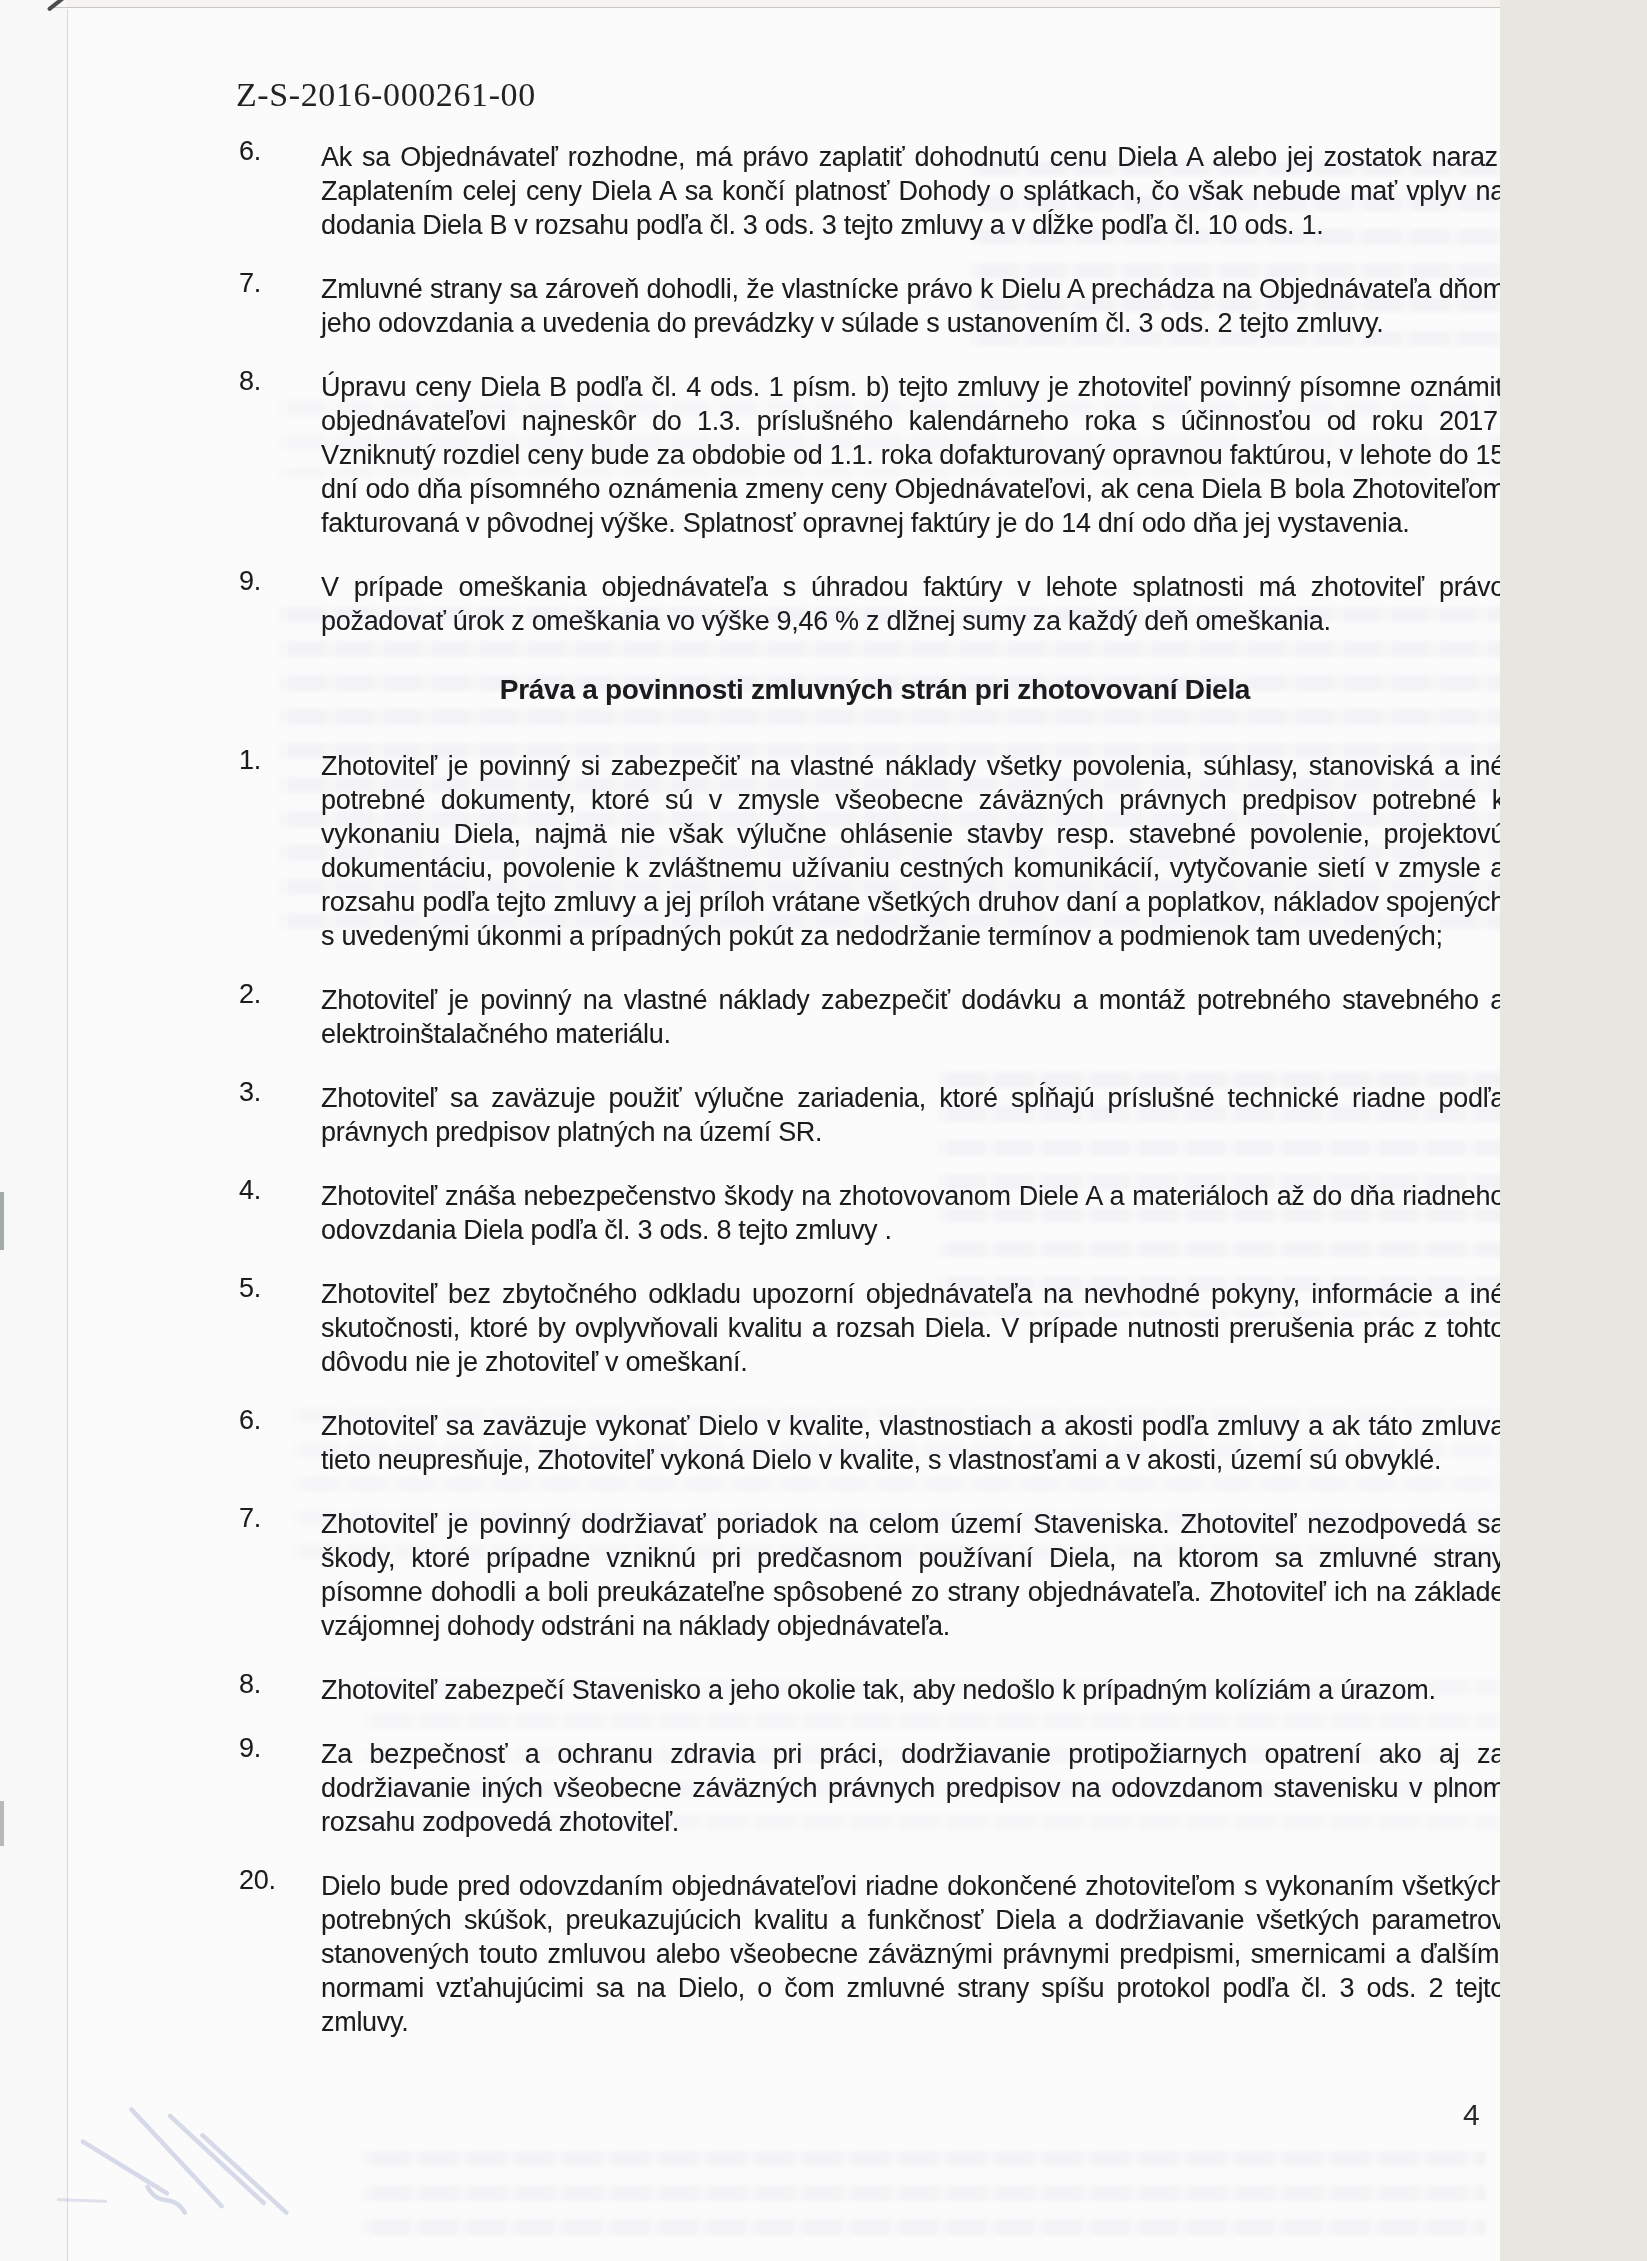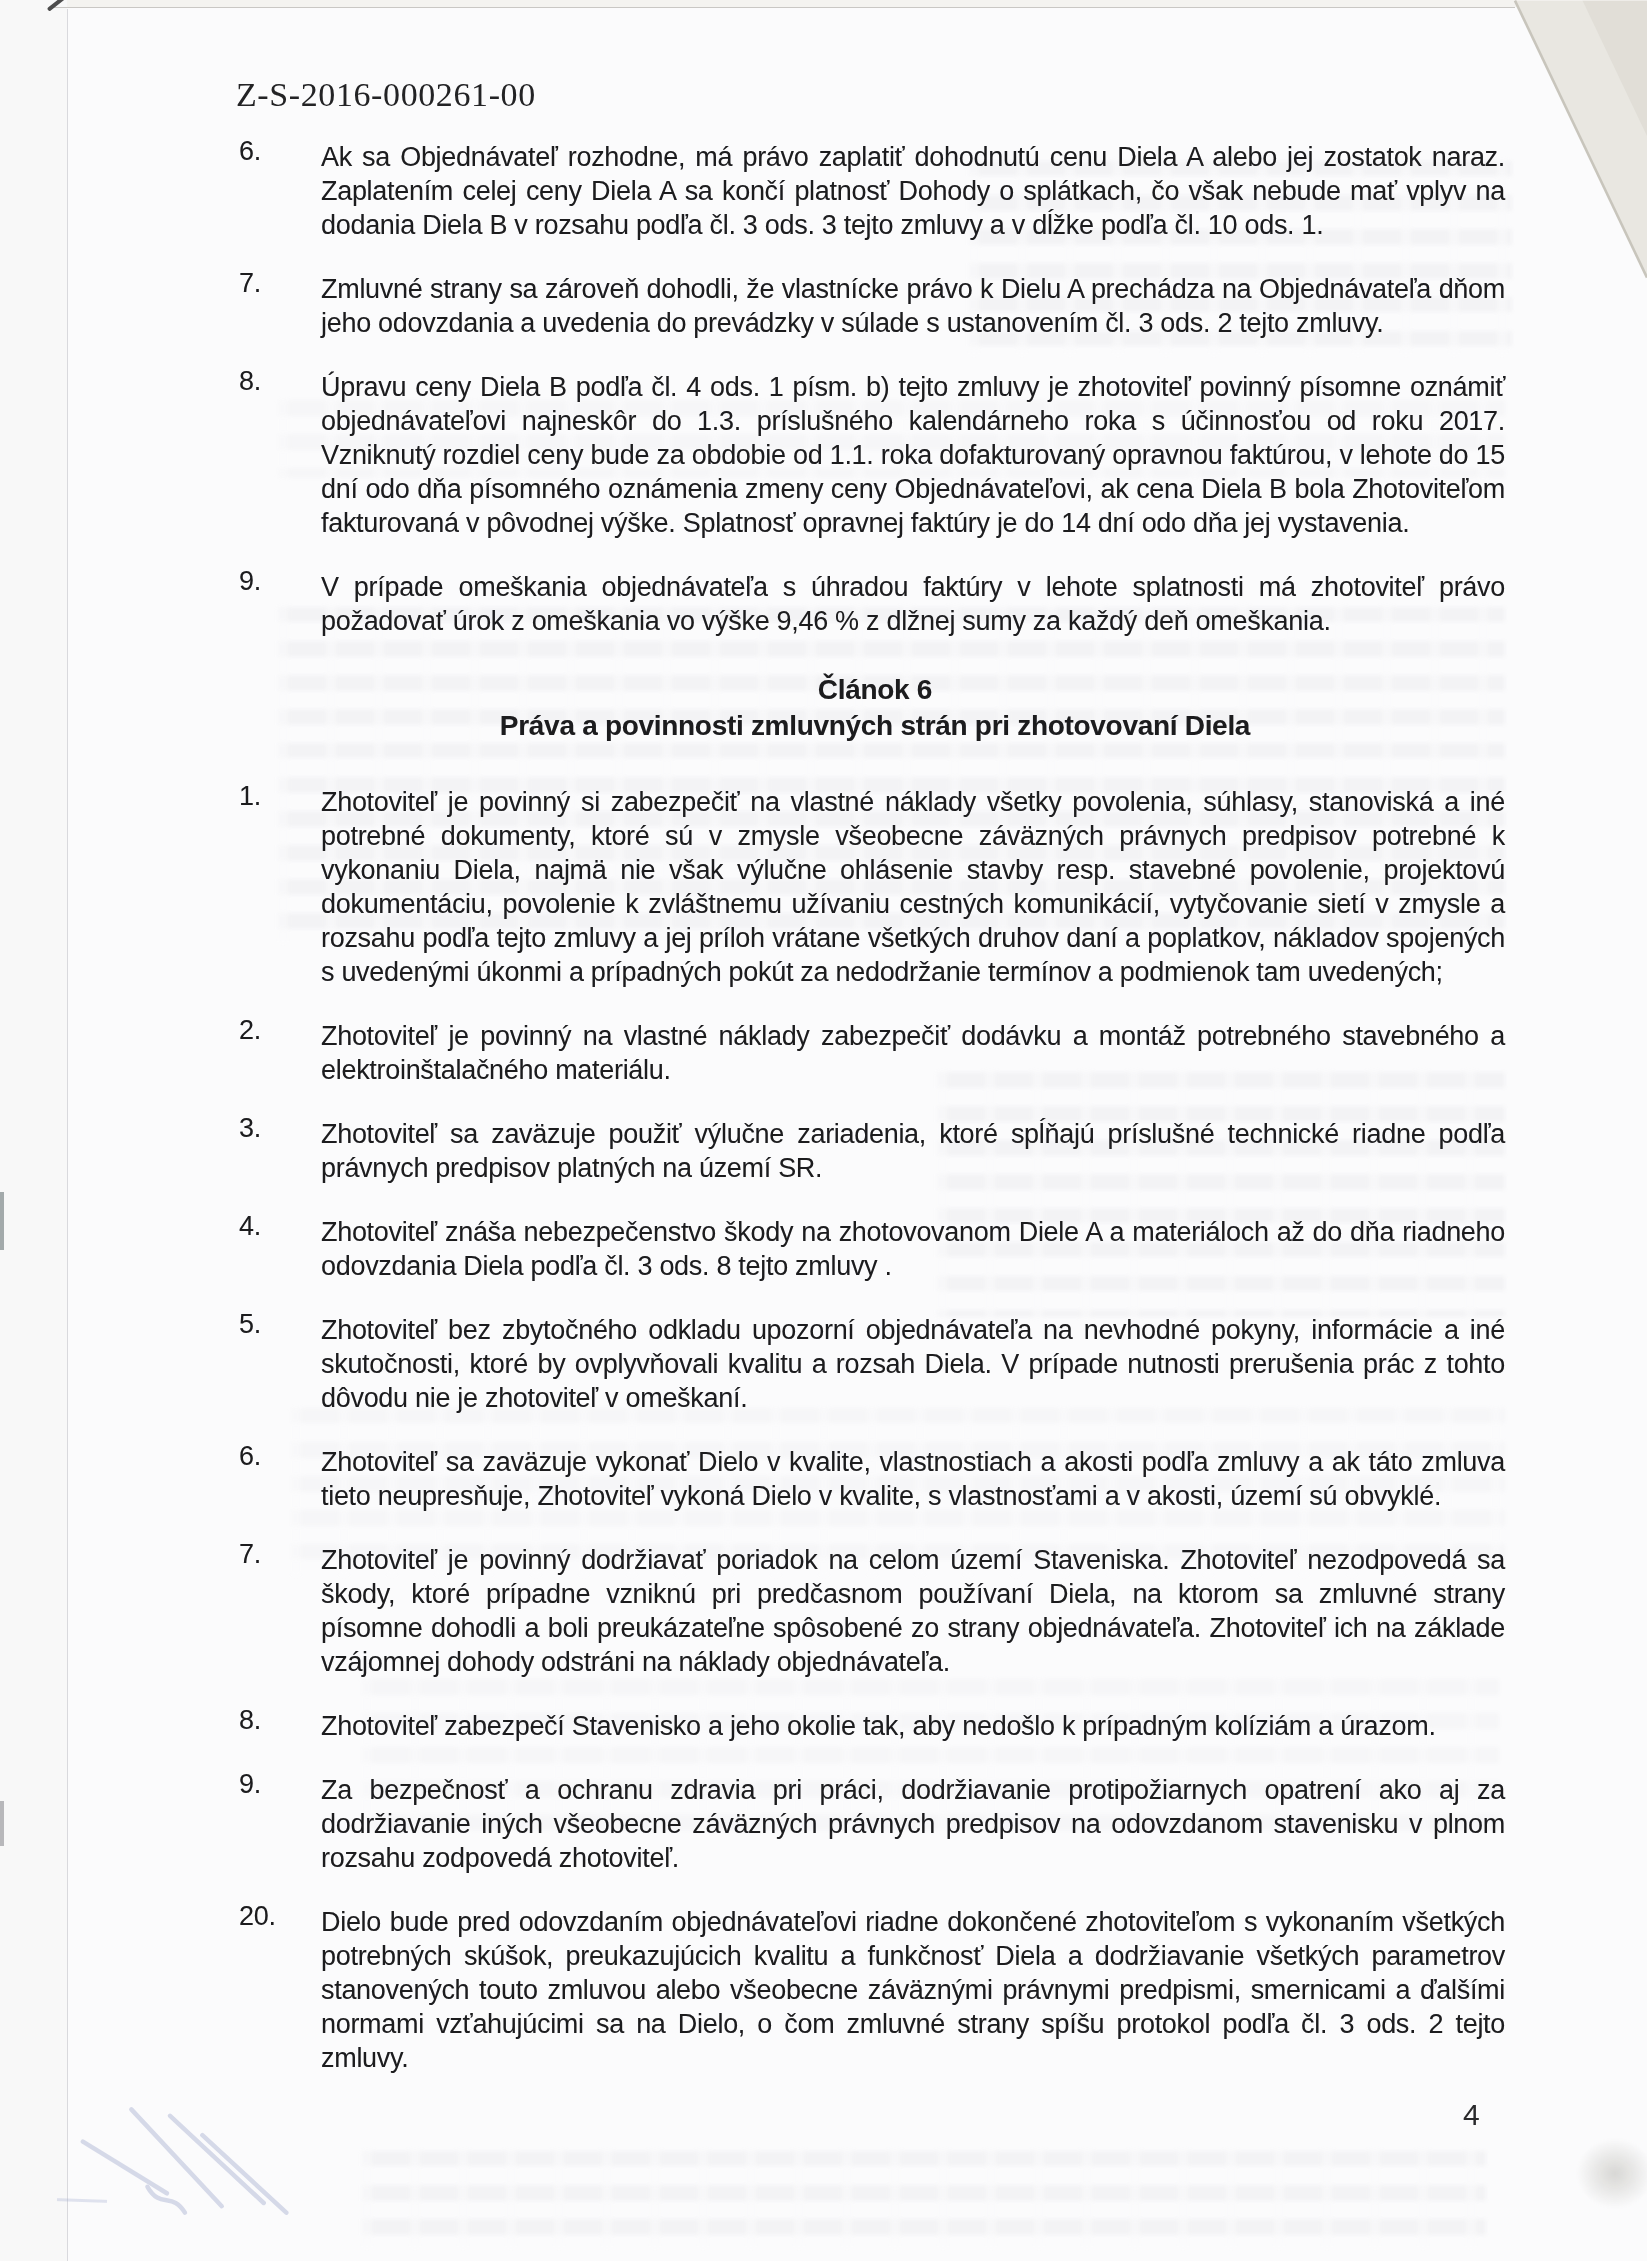--- a/index.html
+++ b/index.html
@@ -2,21 +2,21 @@
 <html style="font-size:10.3px"><head>
 <meta charset="utf-8">
 <style>
   html, body {
     margin: 0;
     padding: 0;
     background: #e8e6e1;
   }
   .canvas {
     position: relative;
-    width: 1647px;
+    width: 1500px;
     height: 2261px;
     overflow: hidden;
     background: #f4f3f0;
     font-family: "Liberation Sans", "DejaVu Sans", sans-serif;
   }
   
   .paper {
     position: absolute;
     left: 67px;
     top: 6.5px;
@@ -182,21 +182,20 @@
     <span class="num">8.</span>
     <p class="text">Úpravu ceny Diela B podľa čl. 4 ods. 1 písm. b) tejto zmluvy je zhotoviteľ povinný písomne oznámiť objednávateľovi najneskôr do 1.3. príslušného kalendárneho roka s účinnosťou od roku 2017. Vzniknutý rozdiel ceny bude za obdobie od 1.1. roka dofakturovaný opravnou faktúrou, v lehote do 15 dní odo dňa písomného oznámenia zmeny ceny Objednávateľovi, ak cena Diela B bola Zhotoviteľom fakturovaná v pôvodnej výške. Splatnosť opravnej faktúry je do 14 dní odo dňa jej vystavenia.</p>
   </div>
         <div class="item">
     <span class="num">9.</span>
     <p class="text">V prípade omeškania objednávateľa s úhradou faktúry v lehote splatnosti má zhotoviteľ právo požadovať úrok z omeškania vo výške 9,46 % z dlžnej sumy za každý deň omeškania.</p>
   </div>
       </div>
 
     <div class="article-heading">
-      <div>Článok 6</div>
       <div>Práva a povinnosti zmluvných strán pri zhotovovaní Diela</div>
     </div>
 
     <div>
         <div class="item">
     <span class="num">1.</span>
     <p class="text">Zhotoviteľ je povinný si zabezpečiť na vlastné náklady všetky povolenia, súhlasy, stanoviská a iné potrebné dokumenty, ktoré sú v zmysle všeobecne záväzných právnych predpisov potrebné k vykonaniu Diela, najmä nie však výlučne ohlásenie stavby resp. stavebné povolenie, projektovú dokumentáciu, povolenie k zvláštnemu užívaniu cestných komunikácií, vytyčovanie sietí v zmysle a rozsahu podľa tejto zmluvy a jej príloh vrátane všetkých druhov daní a poplatkov, nákladov spojených s uvedenými úkonmi a prípadných pokút za nedodržanie termínov a podmienok tam uvedených;</p>
   </div>
         <div class="item">
     <span class="num">2.</span>

